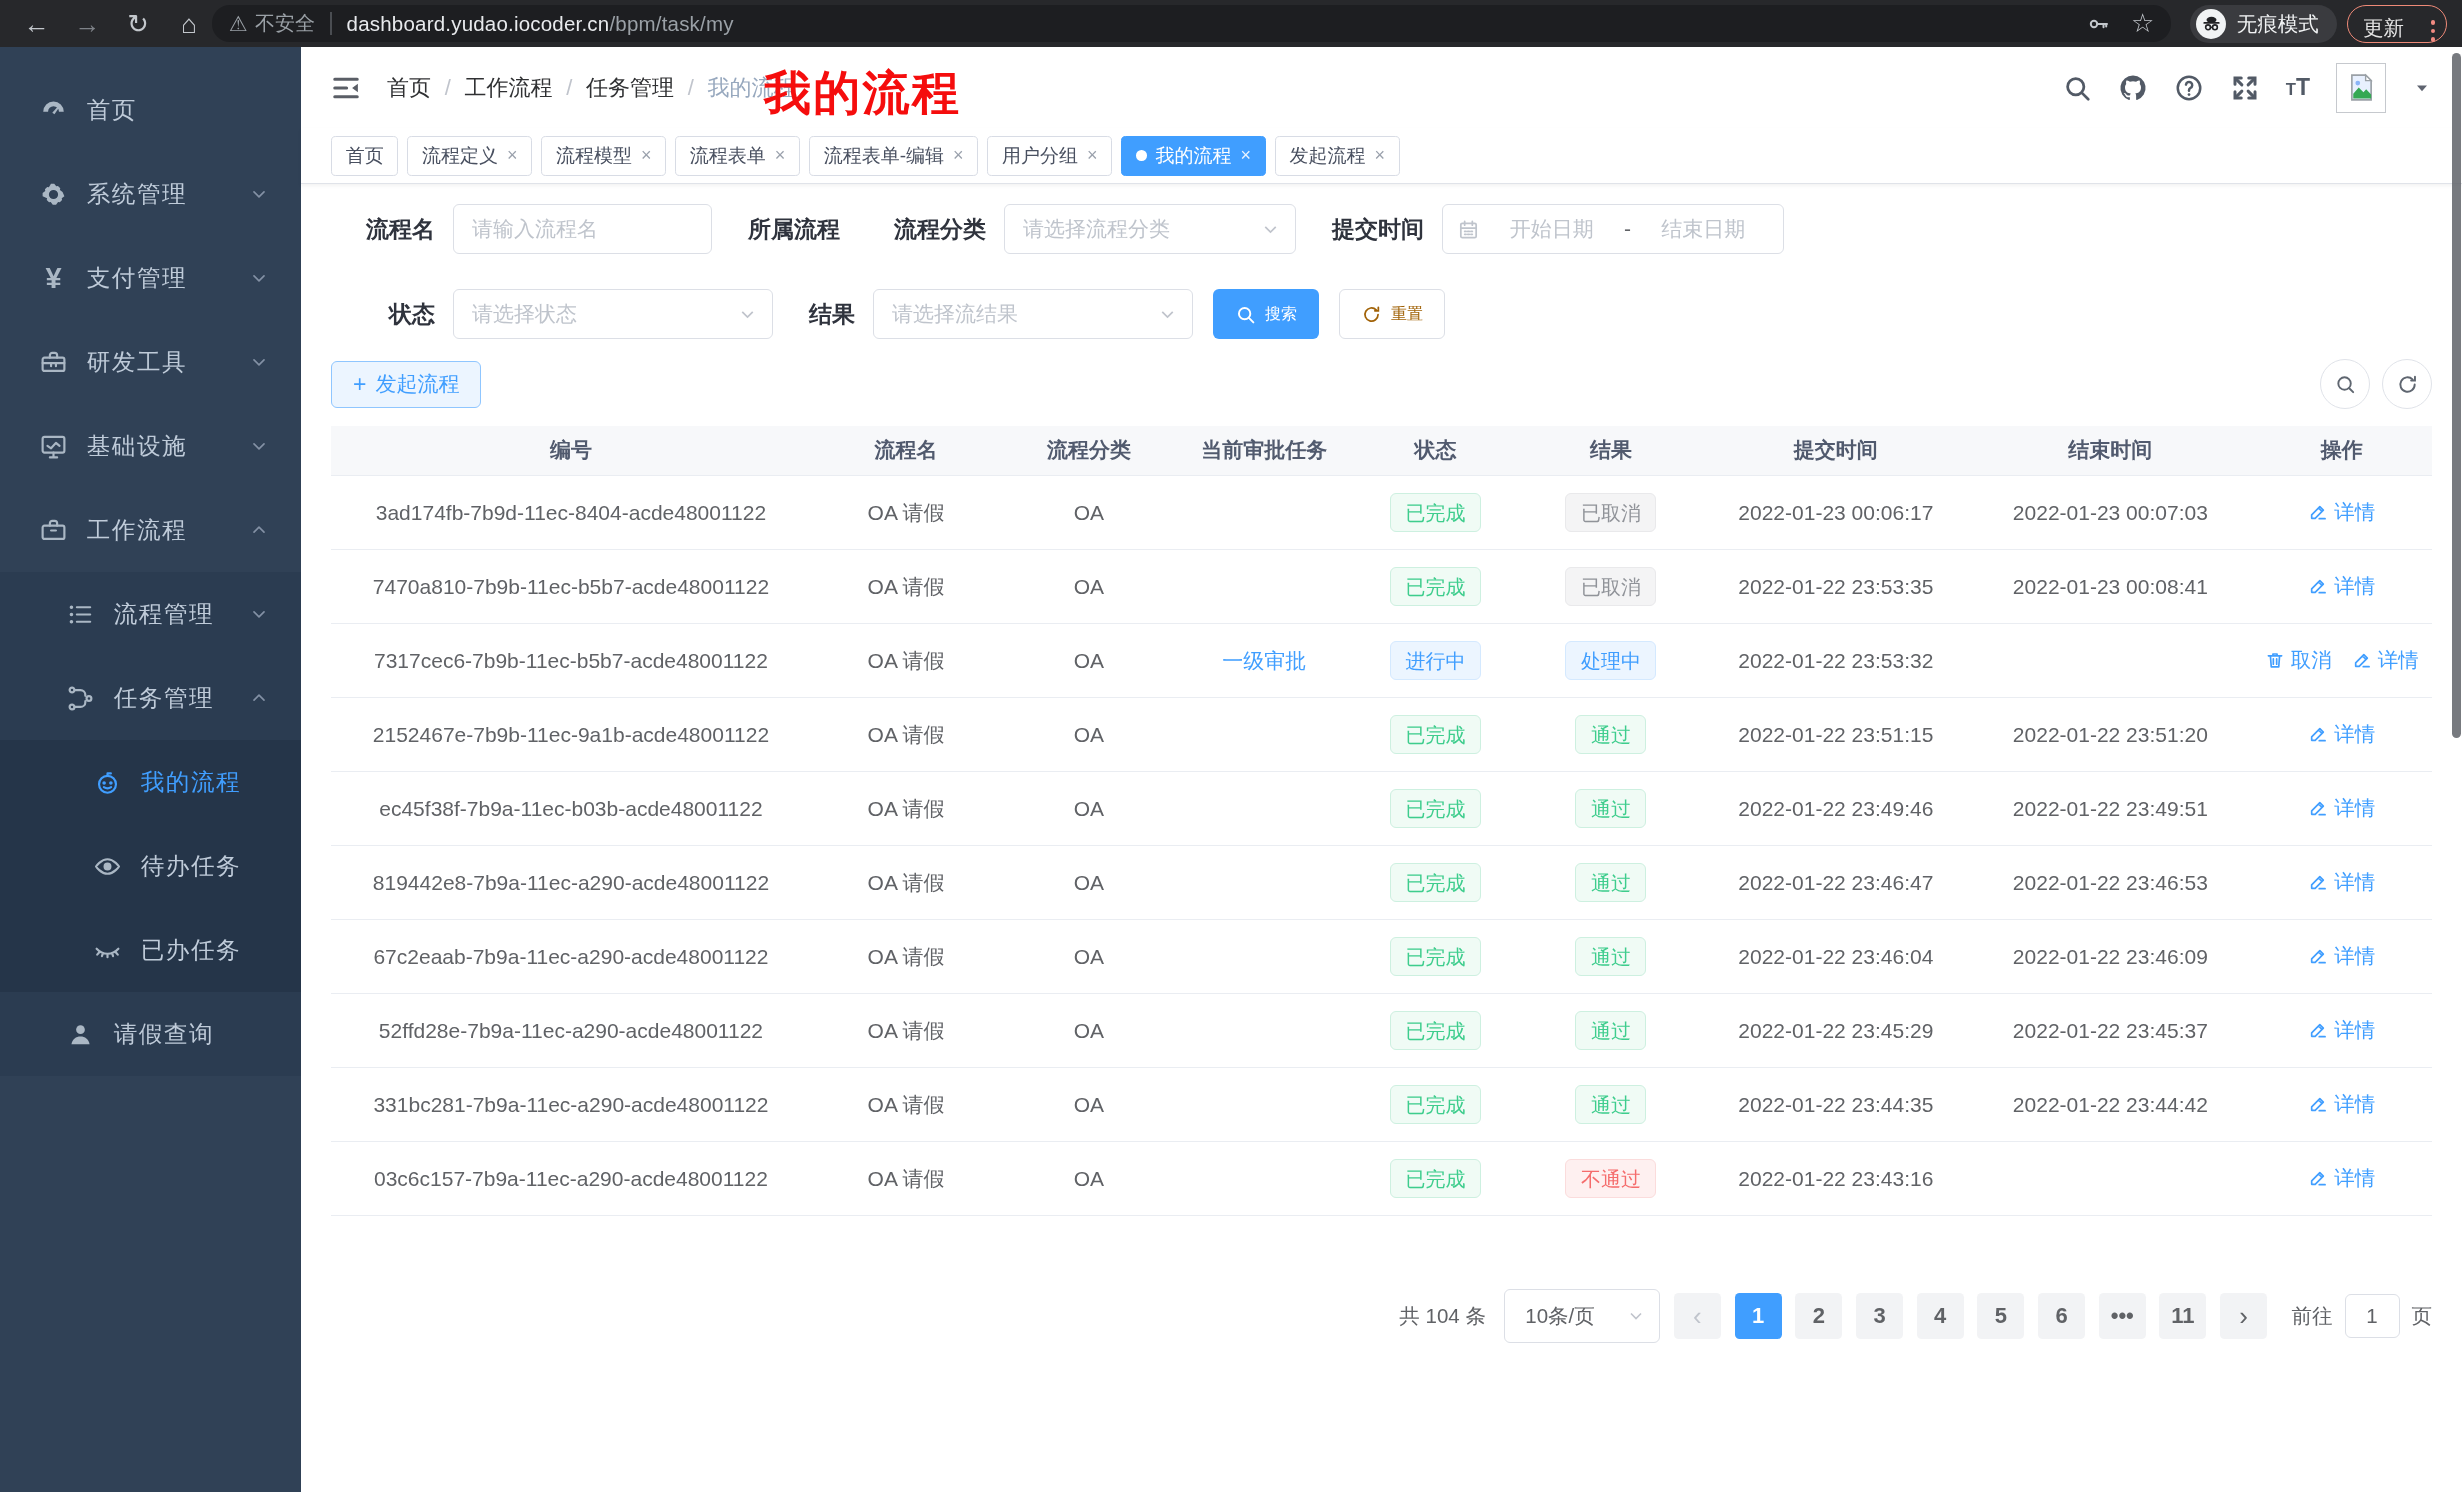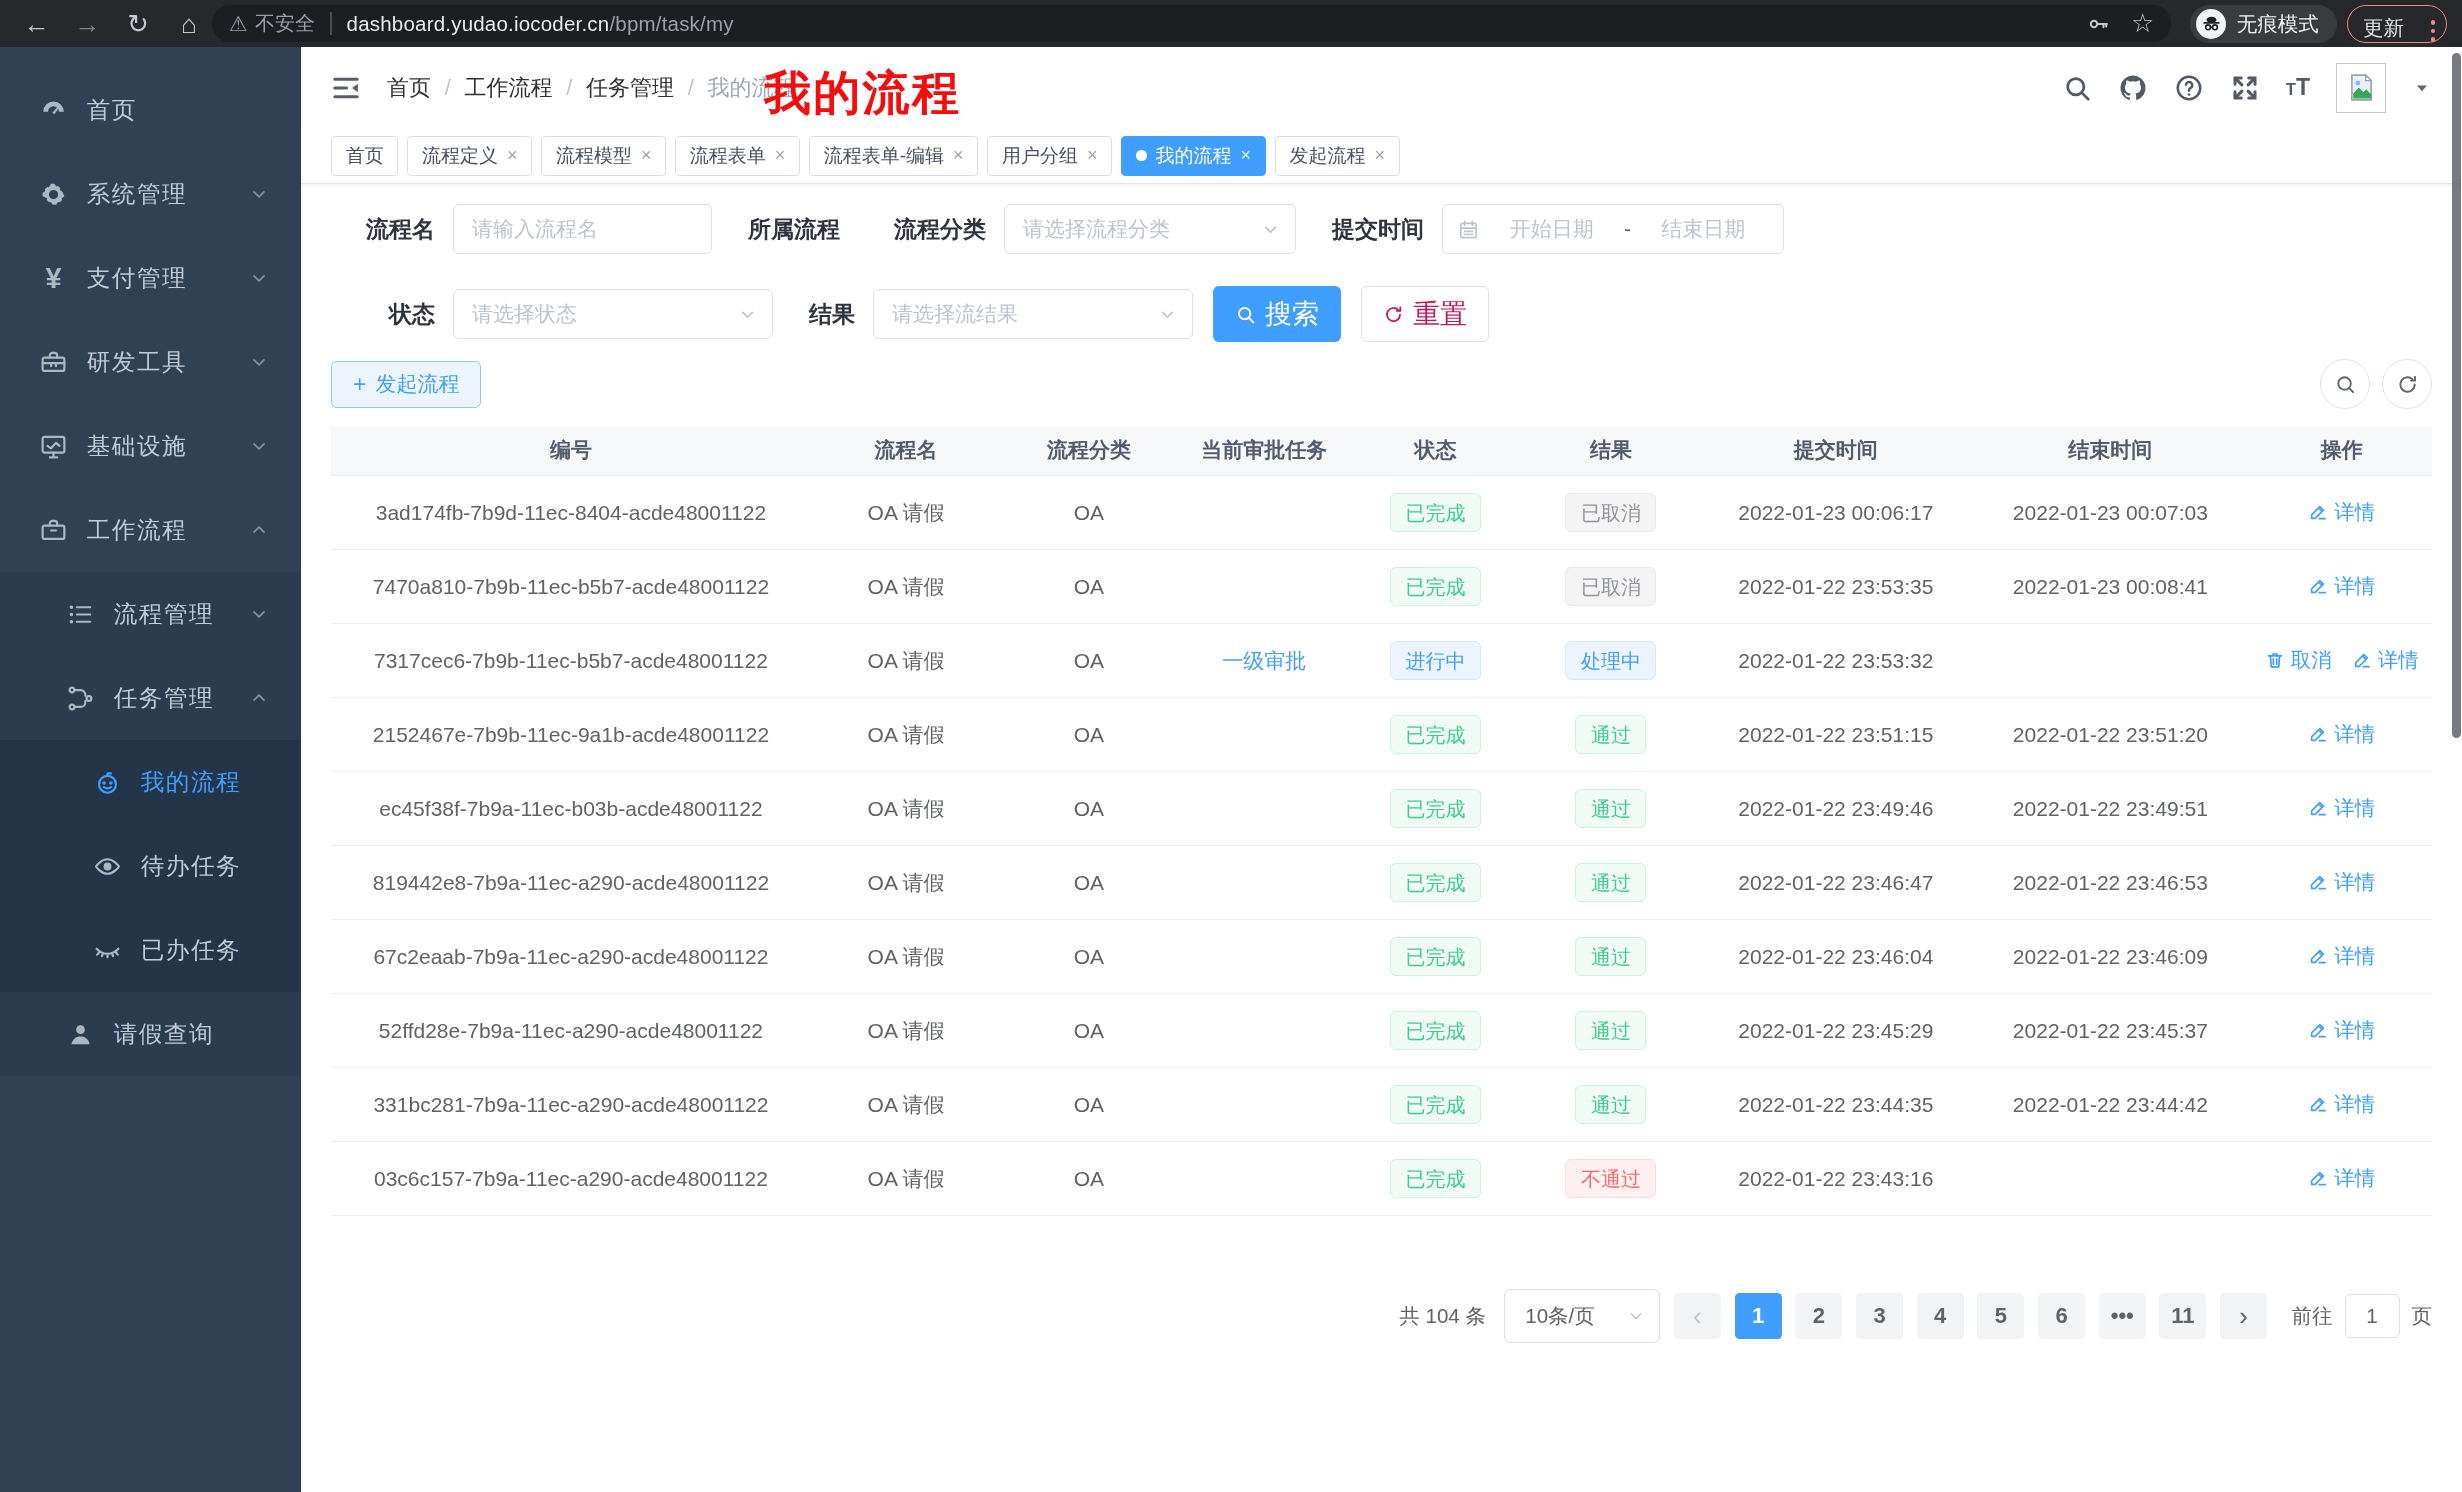--- a/index.html
+++ b/index.html
@@ -84,24 +84,24 @@
   .w160 { width:122px; } .w168 { width:128px; } .w108 { width:82px; }
   .ipt { height:50px; border:1.5px solid #dcdfe6; border-radius:6px; background:#fff; font-size:21px; color:#606266;
          padding:0 18px; outline:none; }
   .ipt::placeholder { color:#bfc4cc; }
   .sel { position:relative; display:flex; align-items:center; }
   .sel .ipt { width:100%; padding-right:46px; }
   .sel .sel-caret { position:absolute; right:15px; color:#c0c4cc; font-size:21px; display:flex; pointer-events:none; }
   .daterange { width:342px; height:50px; border:1.5px solid #dcdfe6; border-radius:6px; display:flex; align-items:center;
                gap:6px; padding:0 13.7px; color:#bfc4cc; font-size:21px; }
   .daterange .dph { flex:1; text-align:center; }
-  .btn { height:56px; border-radius:6px; font-size:27px; display:inline-flex; align-items:center; gap:9px;
+  .btn { height:50px; border-radius:6px; font-size:16px; display:inline-flex; align-items:center; gap:9px;
          padding:0 21px; cursor:pointer; border:1.5px solid transparent; }
   .btn-primary { background:#409eff; color:#fff; }
-  .btn-plain { background:#fff; color:#be185d; border-color:#dcdfe6; }
+  .btn-plain { background:#fff; color:#a16207; border-color:#dcdfe6; }
   .btn-soft { background:#ecf5ff; color:#409eff; border-color:#8fc6ff; height:47px; font-size:21px; }
   .btn .bi { font-size:21px; display:flex; }
 
   .list-toolbar { display:flex; align-items:center; margin:4.6px 0 16.7px 0; }
   .round-btns { margin-left:auto; display:flex; gap:12px; }
   .round-btn { width:50px; height:50px; border-radius:50%; border:1.5px solid #e0e3e9; background:#fff; color:#5f6670;
                display:flex; align-items:center; justify-content:center; font-size:23px; cursor:pointer; }
 
   
   table.grid { width:100%; border-collapse:collapse; table-layout:fixed; }

